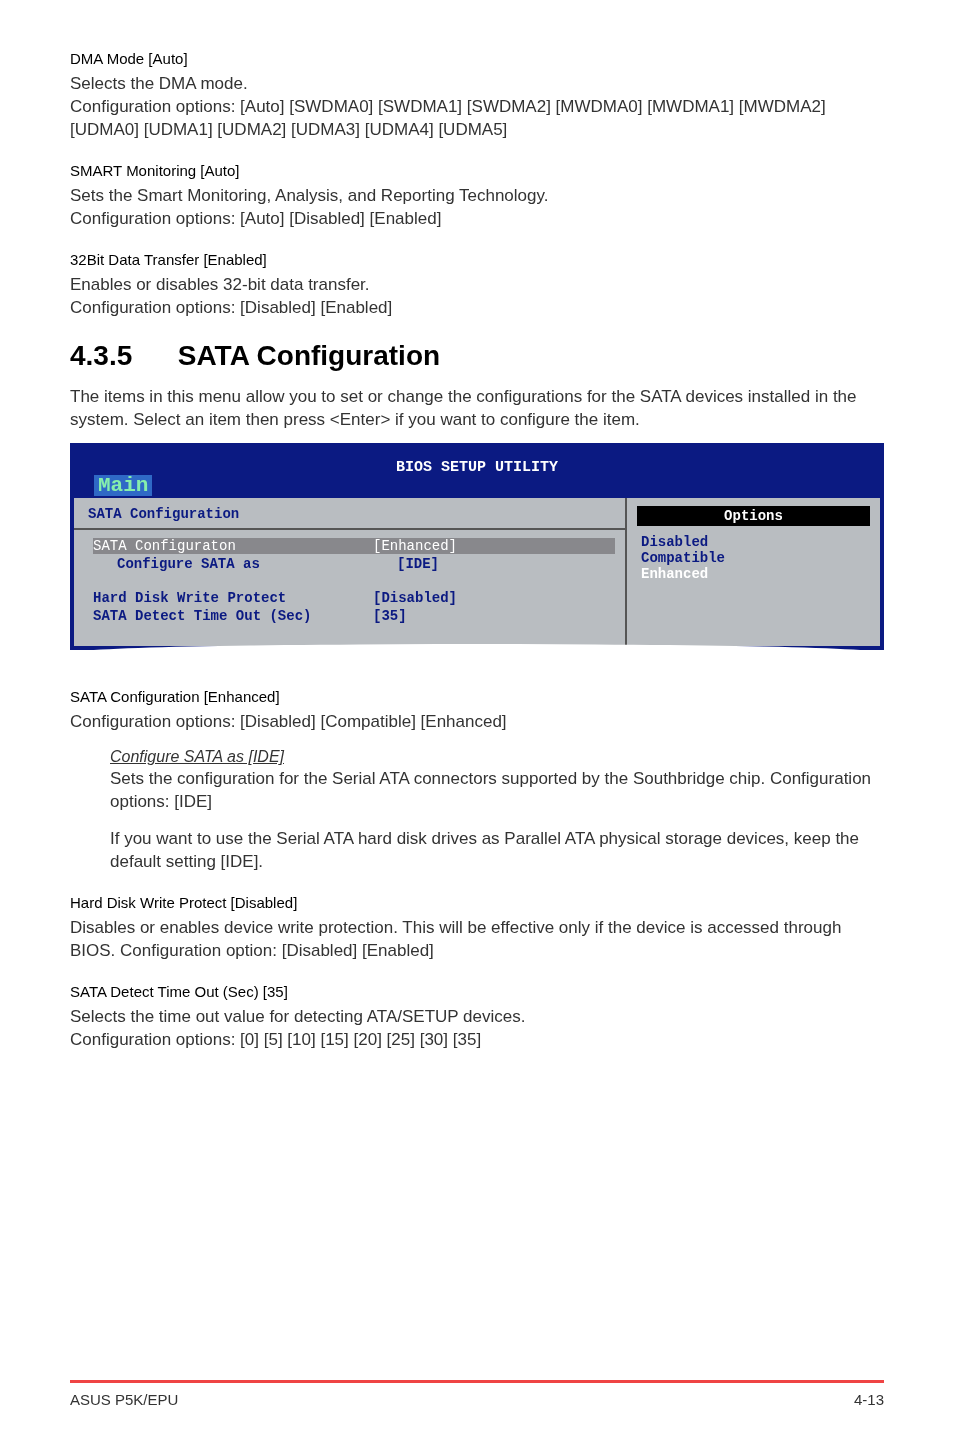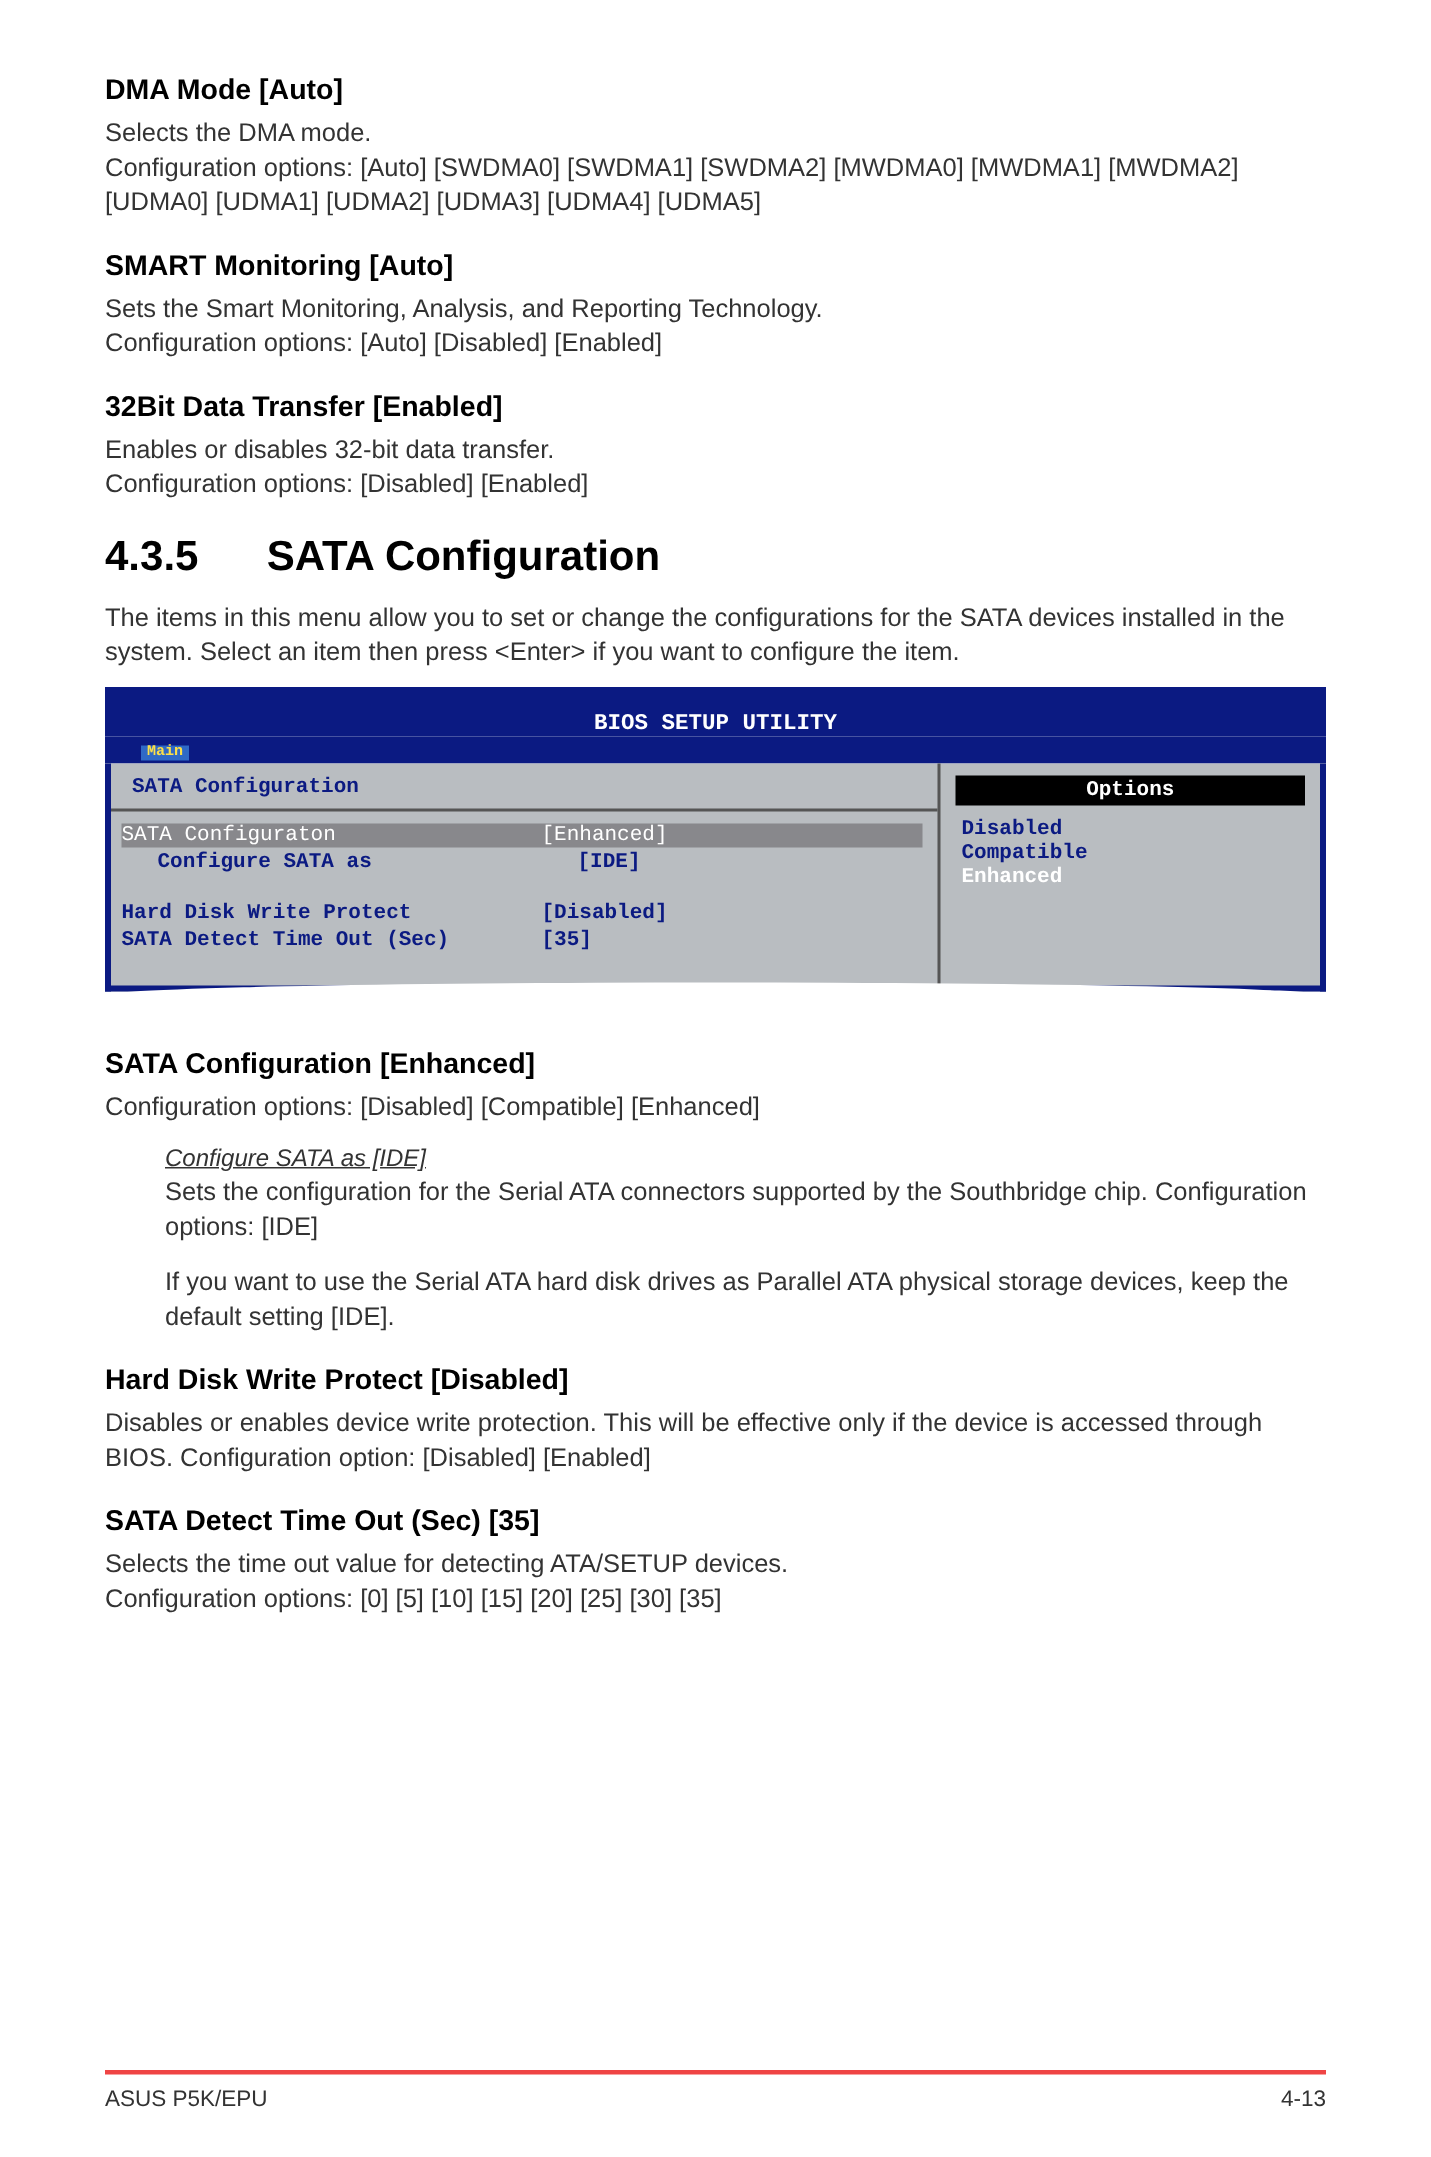--- a/index.html
+++ b/index.html
@@ -10,22 +10,22 @@
     body {
       font-family: Arial, Helvetica, sans-serif;
       background: #fff;
       color: #000;
       width: 954px;
       min-height: 1438px;
       padding: 50px 70px 30px 70px;
       position: relative;
     }
     h3 {
-      font-size: 19px;
-      font-weight: bold;
+      font-size: 15px;
+      font-weight: normal;
       margin-bottom: 6px;
     }
     h2 {
       font-size: 28px;
       font-weight: bold;
       margin-top: 20px;
       margin-bottom: 14px;
     }
     .section-num {
       display: inline-block;
@@ -48,24 +48,24 @@
       background: #0b1a82;
       color: #fff;
       text-align: center;
       font-family: "Courier New", monospace;
       font-weight: bold;
       font-size: 15px;
       padding: 16px 0 0 0;
     }
     .bios-tab {
       background: #2f69c6;
-      color: #fde047;
+      color: #86efac;
       font-family: "Courier New", monospace;
       font-weight: bold;
-      font-size: 10px;
+      font-size: 21px;
       display: inline-block;
       padding: 0 4px;
       margin-left: 24px;
       margin-top: -1px;
     }
     .bios-tabrow {
       background: #0b1a82;
       line-height: 1;
       padding-bottom: 2px;
     }
@@ -88,21 +88,21 @@
       border-left: 2px solid #555;
       padding: 8px 10px;
     }
     .bios-section-title {
       font-weight: bold;
       color: #0b1a82;
       padding: 8px 10px 6px 14px;
       border-bottom: 2px solid #555;
     }
     .bios-content {
-      padding: 8px 10px 20px 7px;
+      padding: 8px 10px 20px 19px;
     }
     .bios-row {
       display: flex;
       margin-bottom: 2px;
     }
     .bios-label {
       min-width: 280px;
     }
     .bios-value {
       font-weight: normal;

